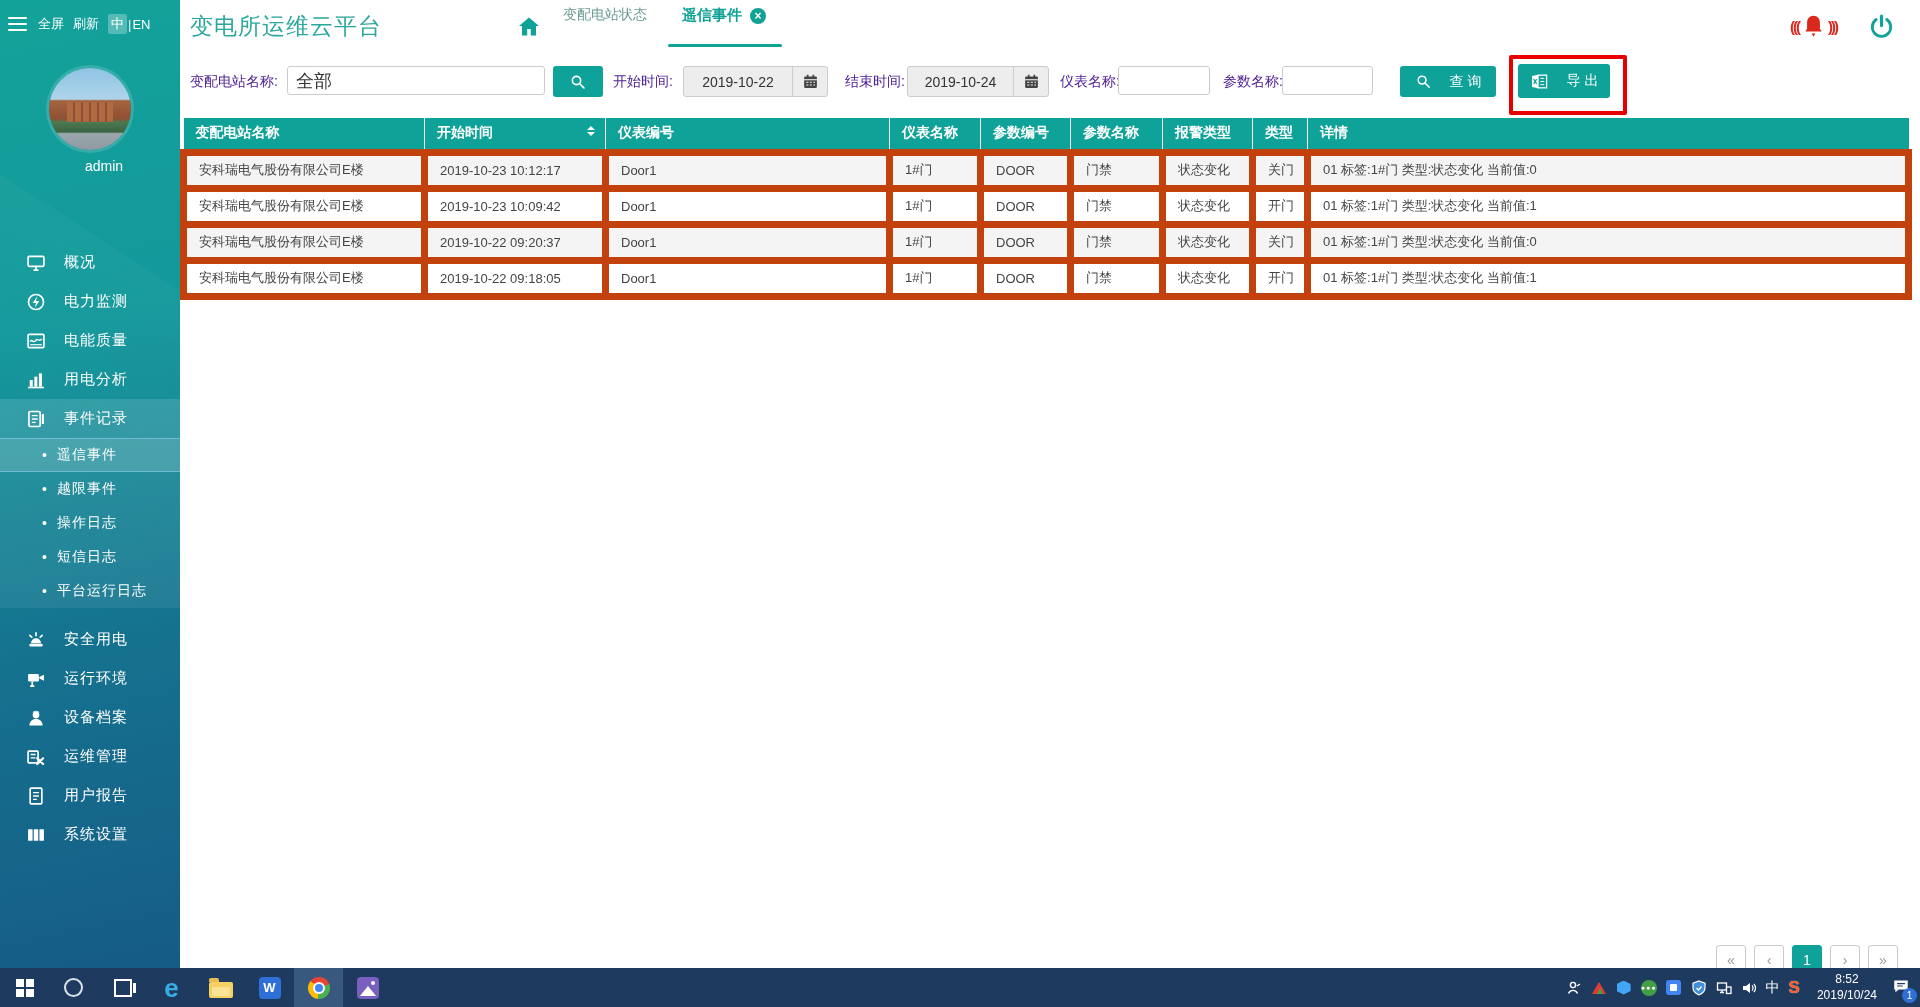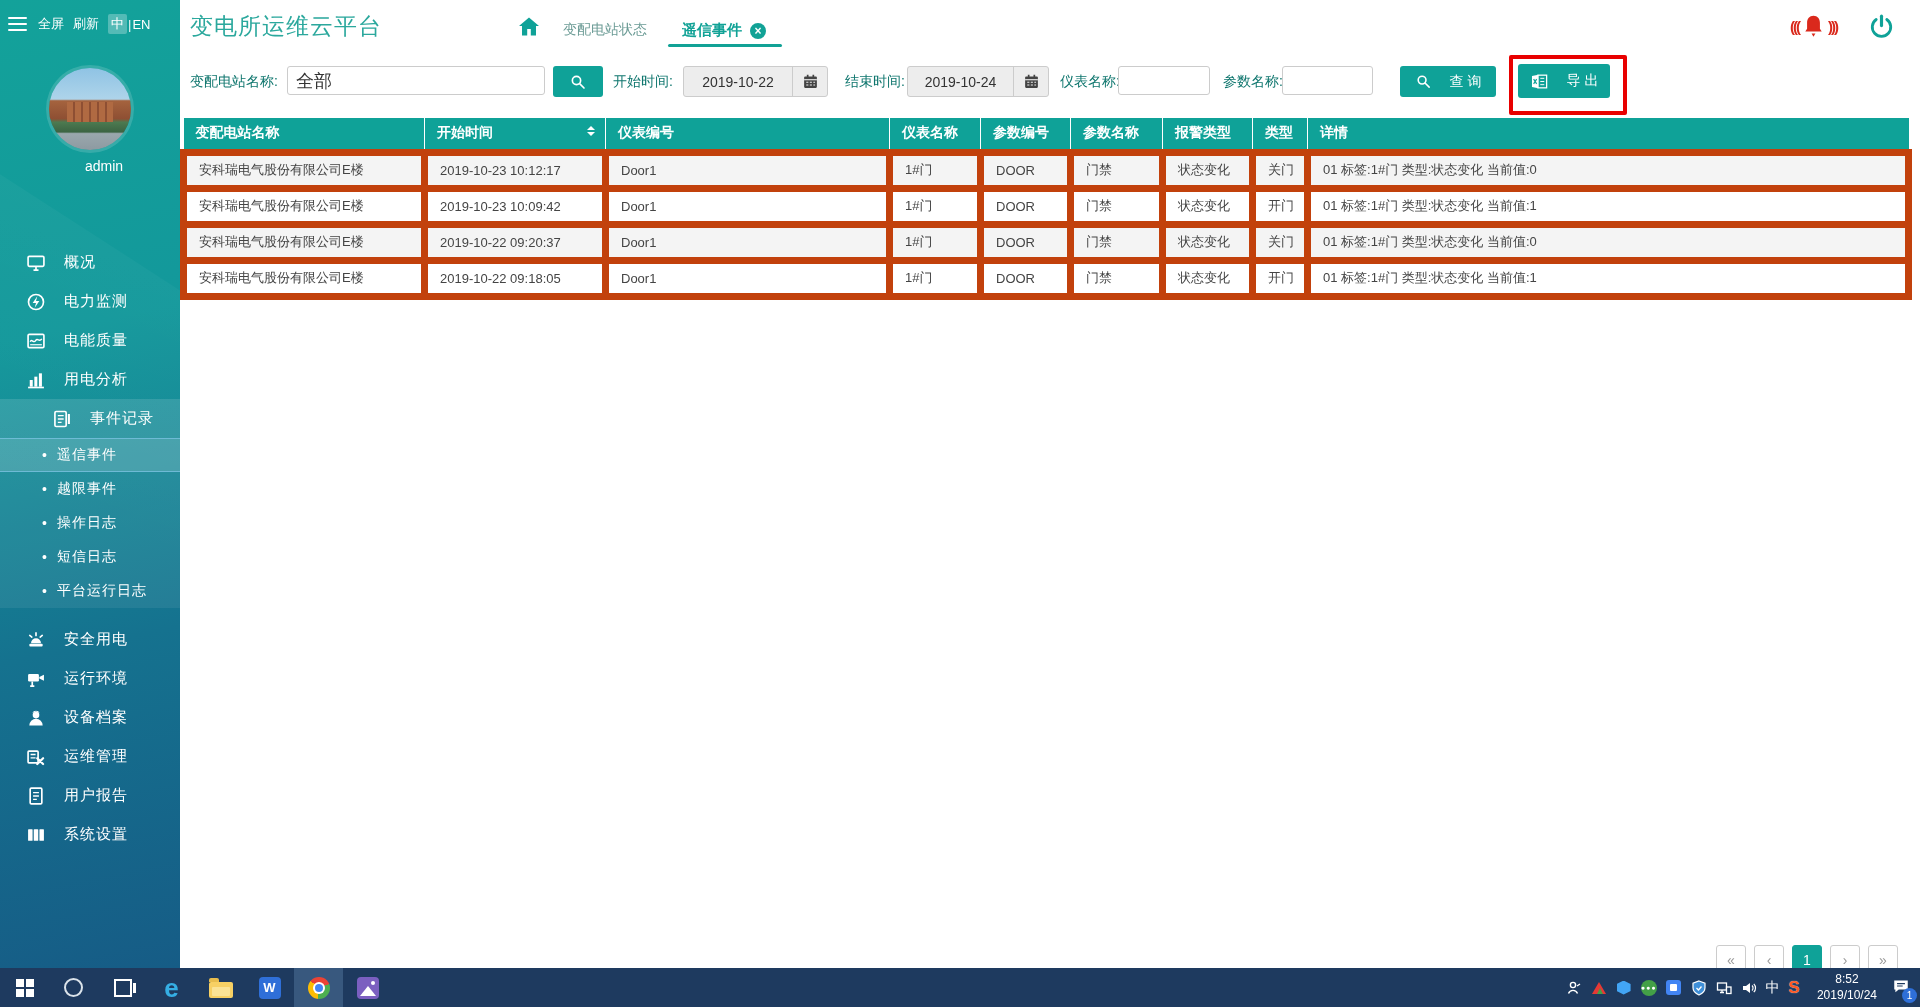--- a/index.html
+++ b/index.html
@@ -19,41 +19,41 @@
   .lang-divider{margin:0 1px;opacity:.9;}
   .lang-en{cursor:pointer;}
   .avatar{position:absolute;left:49px;top:68px;width:82px;height:82px;border-radius:50%;overflow:hidden;
     background:linear-gradient(180deg,#8fc3e4 0%,#aed4ea 38%,#a5633e 40%,#8e4f33 62%,#4c7a50 66%,#3c6443 78%,#9aa7ad 80%,#8d9aa1 100%);
     box-shadow:0 0 0 3px rgba(255,255,255,0.15);}
   .avatar::after{content:"";position:absolute;left:18px;top:34px;width:46px;height:20px;
     background:repeating-linear-gradient(90deg,#b06a42 0 6px,#8e4f33 6px 8px);}
   .admin-name{position:absolute;top:158px;left:0;width:208px;text-align:center;color:#fff;font-size:14px;}
   .menu{position:absolute;top:243px;left:0;width:180px;}
   .menu-item{height:39px;display:flex;align-items:center;color:#fff;font-size:15px;cursor:pointer;}
-  .menu-item.active{background:rgba(255,255,255,0.13);justify-content:center;}
+  .menu-item.active{background:rgba(255,255,255,0.13);}
   .mi-icon{width:20px;height:20px;margin-left:26px;flex:0 0 20px;}
   .mi-icon svg{width:20px;height:20px;display:block;}
   .mi-label{margin-left:18px;letter-spacing:1px;}
   .submenu{background:rgba(255,255,255,0.07);margin-bottom:12px;}
   .sub-item{height:34px;display:flex;align-items:center;color:#fff;font-size:14px;cursor:pointer;}
   .sub-item .bullet{margin-left:42px;}
   .sub-item .sub-label{margin-left:10px;letter-spacing:1px;}
   .sub-item.active{background:rgba(255,255,255,0.16);
     border-top:1px solid rgba(130,200,235,0.65);border-bottom:1px solid rgba(130,200,235,0.65);height:32px;}
   
   .app-title{position:absolute;left:190px;top:11px;font-size:23px;color:#2BA89D;letter-spacing:1px;}
   .home-icon{position:absolute;left:517px;top:15px;cursor:pointer;}
-  .tab{position:absolute;top:21px;font-size:14px;cursor:pointer;}
+  .tab{position:absolute;top:6px;font-size:14px;cursor:pointer;}
   .tab-inactive{left:563px;color:#6B9B95;}
   .tab-active{left:682px;color:#11A296;font-weight:bold;font-size:15px;display:flex;align-items:center;}
   .tab-close{display:inline-block;width:16px;height:16px;margin-left:8px;border-radius:50%;background:#11A296;
     color:#fff;font-size:12px;line-height:16px;text-align:center;font-weight:bold;cursor:pointer;}
   .tab-underline{position:absolute;left:668px;top:44px;width:114px;height:3px;background:#11A296;border-radius:2px;}
   
-  .flabel{position:absolute;top:73px;font-size:14px;color:#0f766e;}
+  .flabel{position:absolute;top:73px;font-size:14px;color:#4c1d95;}
   .txt{position:absolute;top:66px;height:29px;border:1px solid #ccc;border-radius:3px;font-size:18px;
     padding:0 8px;color:#333;outline:none;box-sizing:border-box;background:#fff;}
   .btn{position:absolute;top:66px;height:31px;background:#0FA298;border:none;border-radius:3px;color:#fff;
     font-size:14px;display:flex;align-items:center;justify-content:center;cursor:pointer;gap:18px;}
   .dategroup{position:absolute;top:66px;height:29px;background:#EDEDED;border:1px solid #ccc;border-radius:3px;
     display:flex;align-items:center;cursor:pointer;}
   .dateval{flex:1;text-align:center;font-size:14px;color:#333;padding:0 6px;}
   .cal-btn{width:34px;height:29px;display:flex;align-items:center;justify-content:center;border-left:1px solid #ccc;}
   .red-box{position:absolute;left:1509px;top:55px;width:110px;height:52px;border:4px solid #E80000;border-radius:2px;
     pointer-events:none;z-index:9;}

